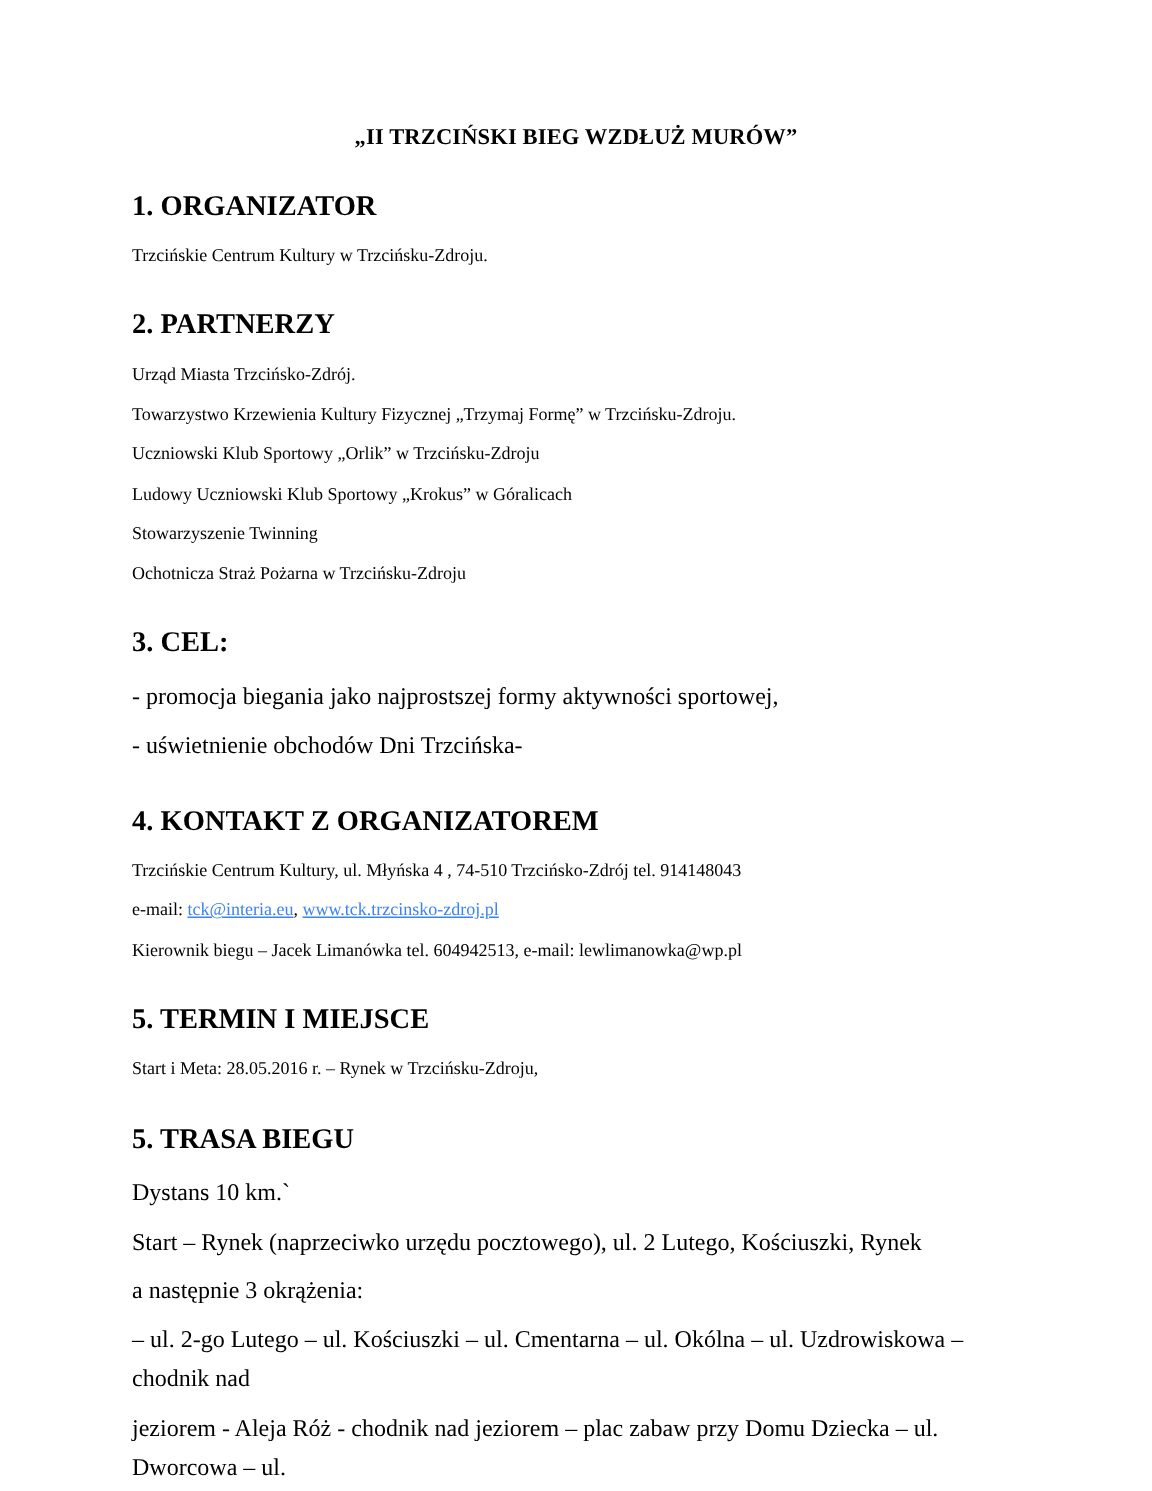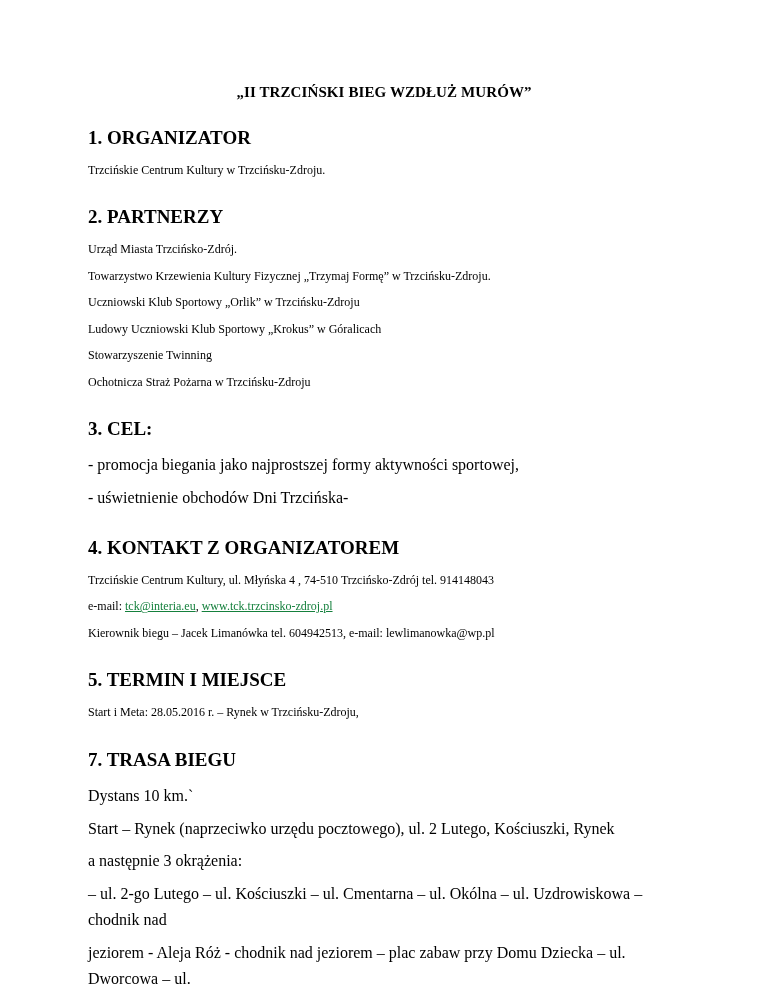--- a/index.html
+++ b/index.html
@@ -39,21 +39,21 @@
   }
   .line {
     font-size: 12px;
     line-height: 1.62;
     margin: 0 0 7px 0;
   }
   .line.small {
     font-size: 16px;
   }
   .link {
-    color: #15803d;
+    color: #3b82f6;
     text-decoration: underline;
   }
   .inline { display: inline; }
 </style>
 </head>
 <body>
 
 <div class="page">
 
   <h1 class="doc-title">„II TRZCIŃSKI BIEG WZDŁUŻ MURÓW”</h1>
@@ -87,21 +87,21 @@
     </p>
     <p class="line">Kierownik biegu – Jacek Limanówka tel. 604942513, e-mail: lewlimanowka@wp.pl</p>
   </div>
 
   <div class="section">
     <div class="section-heading">5. TERMIN I MIEJSCE</div>
     <p class="line">Start i Meta: 28.05.2016 r. – Rynek w Trzcińsku-Zdroju,</p>
   </div>
 
   <div class="section">
-    <div class="section-heading">7. TRASA BIEGU</div>
+    <div class="section-heading">5. TRASA BIEGU</div>
     <p class="line small">Dystans 10 km.`</p>
     <p class="line small">Start – Rynek (naprzeciwko urzędu pocztowego), ul. 2 Lutego, Kościuszki, Rynek</p>
     <p class="line small">a następnie 3 okrążenia:</p>
     <p class="line small"> – ul. 2-go Lutego – ul. Kościuszki – ul. Cmentarna – ul. Okólna – ul. Uzdrowiskowa – chodnik nad</p>
     <p class="line small">jeziorem - Aleja Róż - chodnik nad jeziorem – plac zabaw przy Domu Dziecka – ul. Dworcowa – ul.</p>
 
   </div>
 
 </div>
 

